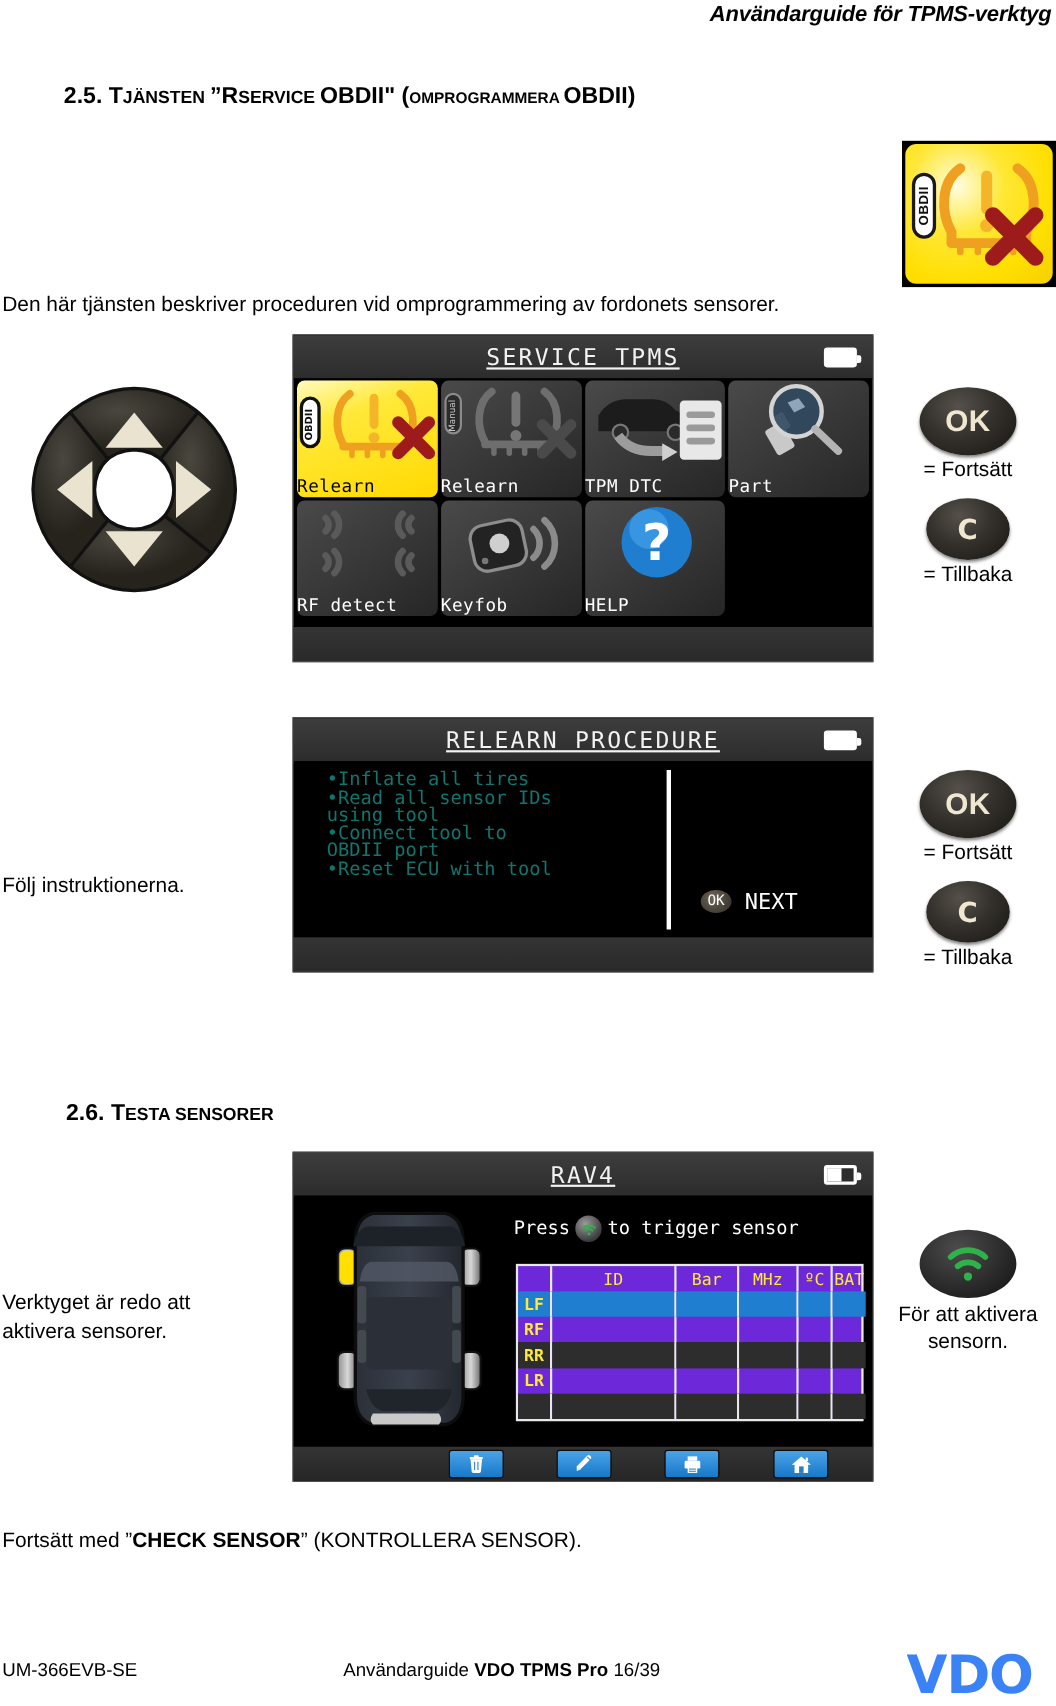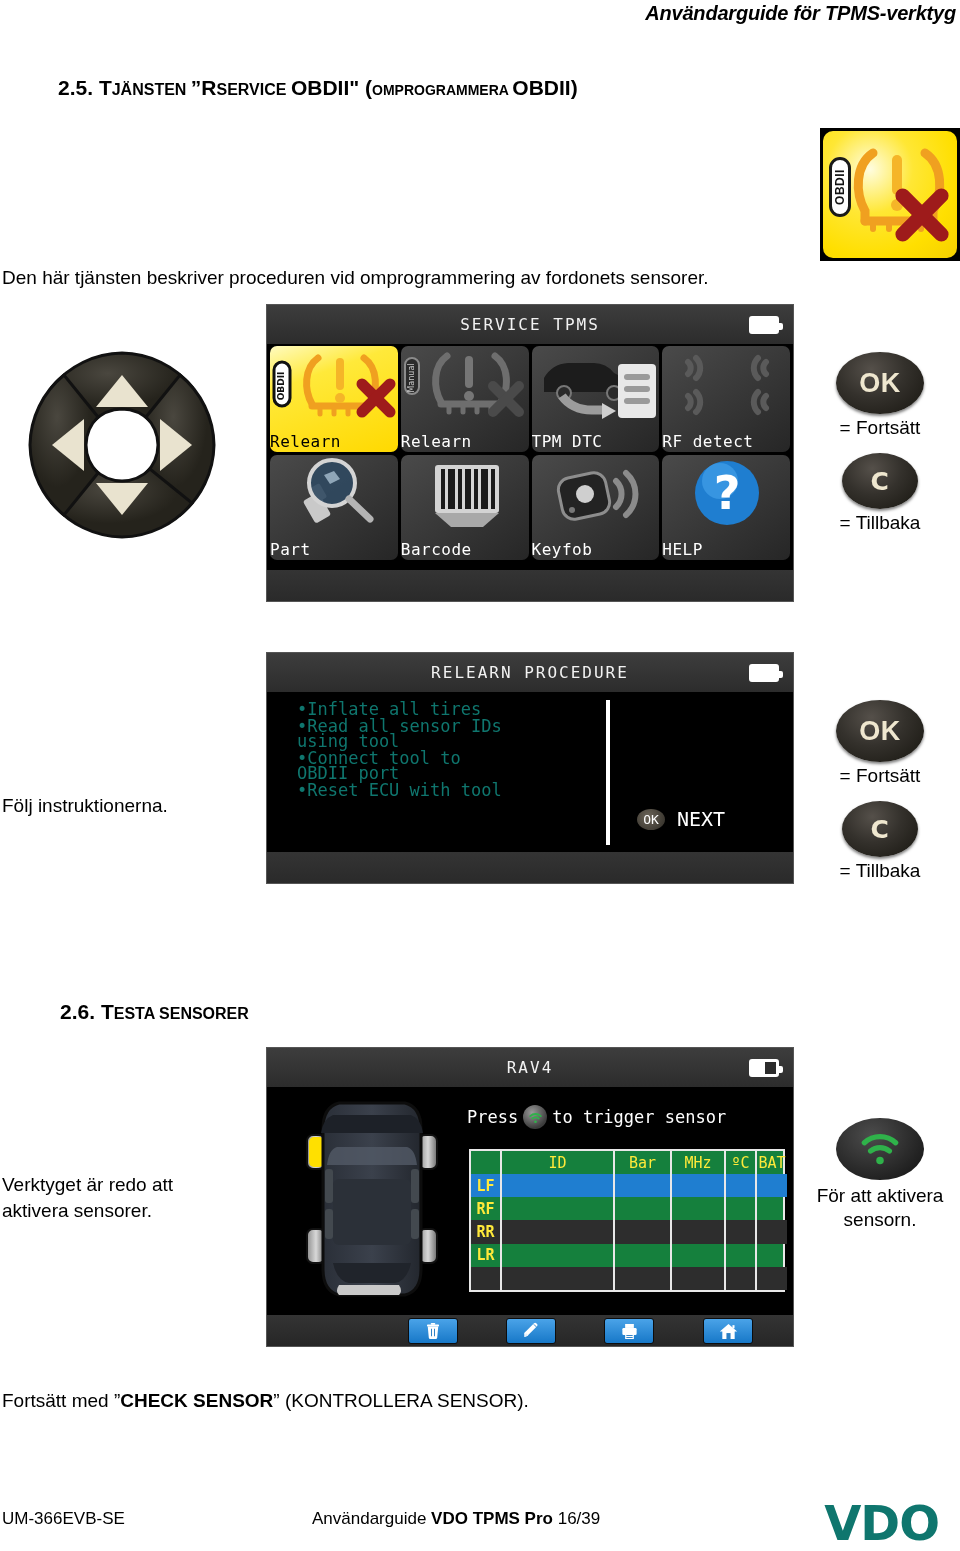--- a/index.html
+++ b/index.html
@@ -90,21 +90,21 @@
   .screen-title {
     height: 40px;
     background: linear-gradient(#3d3d3d, #2c2c2c);
     border-bottom: 1px solid #000;
     display: flex; align-items: center; justify-content: center;
     position: relative;
   }
   .screen-title .t {
     color: #f2f2f2;
     font-family: "DejaVu Sans Mono", monospace;
-    font-size: 16px; letter-spacing: 2px;
+    font-size: 21px; letter-spacing: 2px; text-decoration: underline;
   }
   .batt {
     position: absolute; right: 14px; top: 50%;
     transform: translateY(-50%);
     width: 30px; height: 18px;
     border: 3px solid #fff; border-radius: 3px;
     background: #2c2c2c;
   }
   .batt::after {
     content: ""; position: absolute; right: -7px; top: 4px;
@@ -203,21 +203,21 @@
     background: radial-gradient(circle at 38% 32%, #9a9a9a, #3c3c3c 70%);
     display: flex; align-items: center; justify-content: center;
   }
   .sensor-table {
     position: absolute; left: 202px; top: 60px;
     width: 316px; height: 143px;
     border: 2px solid #e8e8e8;
     display: grid;
     grid-template-columns: 31px 113px 57px 54px 31px 30px;
     grid-template-rows: repeat(6, 1fr);
-    background: #15803d;
+    background: #6d28d9;
   }
   .sensor-table .cell {
     border-right: 2px solid #e8e8e8;
     display: flex; align-items: center; justify-content: center;
     font-family: "DejaVu Sans Mono", monospace;
     font-size: 15px; color: #ffe93a;
     overflow: hidden;
   }
   .sensor-table .cell.last { border-right: none; }
   .sensor-table .row-alt { background: #2d2d2d; }
@@ -280,21 +280,21 @@
   }
   .key-multiline { margin-top: 4px; font-size: 19px; line-height: 24px; }
 
   
   .footer { position: absolute; bottom: 10px; left: 0; right: 17px; height: 40px; }
   #footer-left { position: absolute; left: 2px; top: 8px; font-size: 17px; }
   #footer-center { position: absolute; left: 312px; top: 8px; font-size: 17px; }
   #footer-center b { font-weight: bold; }
   #footer-logo {
     position: absolute; right: 4px; top: -6px;
-    font-size: 48px; font-weight: bold; color: #0f766e;
+    font-size: 48px; font-weight: bold; color: #3b82f6;
     letter-spacing: -1px; font-family: "DejaVu Sans", sans-serif; text-align: center;
   }
 </style>
 </head>
 <body>
 
 <div class="page-header">Användarguide för TPMS-verktyg</div>
 
 <div class="sec-heading" id="heading25">
   <span class="num">2.5.</span><span class="cap">&nbsp;</span><span class="cap">T</span><span class="sc">JÄNSTEN </span><span class="cap">”</span><span class="cap">R</span><span class="sc">SERVICE </span><span class="cap">OBDII"</span><span class="cap"> (</span><span class="scl">OMPROGRAMMERA </span><span class="cap">OBDII)</span>
@@ -403,62 +403,46 @@
           <rect x="92" y="26" width="26" height="6" rx="3"></rect>
           <rect x="92" y="38" width="26" height="6" rx="3"></rect>
           <rect x="92" y="50" width="26" height="6" rx="3"></rect>
         </g>
       </svg>
       <span class="menu-label">TPM DTC</span>
     </div>
 
     <div class="menu-cell">
       <svg class="menu-art" viewBox="0 0 130 74">
+        <rect x="38" y="38" width="18" height="26" rx="3" fill="#c9c9c9" transform="rotate(-30 47 51)"></rect>
+        <rect x="42" y="28" width="12" height="16" rx="2" fill="#9a9a9a" transform="rotate(-30 48 36)"></rect>
+        <circle cx="62" cy="26" r="23" fill="#2f4a63" opacity="0.85"></circle>
+        <circle cx="62" cy="26" r="23" fill="none" stroke="#d4d4d4" stroke-width="4"></circle>
+        <path d="M79 42 L 100 62" stroke="#b4b4b4" stroke-width="7" stroke-linecap="round"></path>
+        <path d="M54 18 l10 -4 l6 8 l-10 5 z" fill="#8fa6b8"></path>
+      </svg>
+      <span class="menu-label">Part</span>
+    </div>
+
+    <div class="menu-cell">
+      <svg class="menu-art" viewBox="0 0 130 74">
         <g fill="none" stroke="#5a5a5a" stroke-width="6" stroke-linecap="round">
           <path d="M34 10 a14 14 0 0 1 0 20"></path>
           <path d="M26 14 a8 8 0 0 1 0 12"></path>
           <path d="M96 10 a14 14 0 0 0 0 20"></path>
           <path d="M104 14 a8 8 0 0 0 0 12"></path>
           <path d="M34 44 a14 14 0 0 1 0 20"></path>
           <path d="M26 48 a8 8 0 0 1 0 12"></path>
           <path d="M96 44 a14 14 0 0 0 0 20"></path>
           <path d="M104 48 a8 8 0 0 0 0 12"></path>
         </g>
       </svg>
       <span class="menu-label">RF detect</span>
     </div>
 
-    <div class="menu-cell">
-      <svg class="menu-art" viewBox="0 0 130 74">
-        <rect x="38" y="38" width="18" height="26" rx="3" fill="#c9c9c9" transform="rotate(-30 47 51)"></rect>
-        <rect x="42" y="28" width="12" height="16" rx="2" fill="#9a9a9a" transform="rotate(-30 48 36)"></rect>
-        <circle cx="62" cy="26" r="23" fill="#2f4a63" opacity="0.85"></circle>
-        <circle cx="62" cy="26" r="23" fill="none" stroke="#d4d4d4" stroke-width="4"></circle>
-        <path d="M79 42 L 100 62" stroke="#b4b4b4" stroke-width="7" stroke-linecap="round"></path>
-        <path d="M54 18 l10 -4 l6 8 l-10 5 z" fill="#8fa6b8"></path>
-      </svg>
-      <span class="menu-label">Part</span>
-    </div>
-
-    <div class="menu-cell">
-      <svg class="menu-art" viewBox="0 0 130 74">
-        <rect x="34" y="8" width="64" height="48" rx="3" fill="#d4d4d4"></rect>
-        <g fill="#1a1a1a">
-          <rect x="40" y="12" width="4" height="40"></rect>
-            <rect x="47" y="12" width="7" height="40"></rect>
-          <rect x="57" y="12" width="4" height="40"></rect>
-            <rect x="64" y="12" width="6" height="40"></rect>
-          <rect x="73" y="12" width="4" height="40"></rect>
-            <rect x="80" y="12" width="7" height="40"></rect>
-          <rect x="90" y="12" width="4" height="40"></rect>
-        </g>
-        <path d="M34 56 L 98 56 L 82 70 L 50 70 z" fill="#a9a9a9"></path>
-      </svg>
-      <span class="menu-label">Barcode</span>
-    </div>
 
     <div class="menu-cell">
       <svg class="menu-art" viewBox="0 0 130 74">
         <rect x="28" y="18" width="48" height="42" rx="12" fill="#232323" stroke="#8d8d8d" stroke-width="3" transform="rotate(-12 52 39)"></rect>
         <circle cx="53" cy="37" r="9" fill="#cfcfcf"></circle>
         <circle cx="40" cy="53" r="3" fill="#777"></circle>
         <g fill="none" stroke="#8b8b8b" stroke-width="6" stroke-linecap="round">
           <path d="M84 24 a18 18 0 0 1 0 26"></path>
           <path d="M94 16 a28 28 0 0 1 0 42"></path>
         </g>

